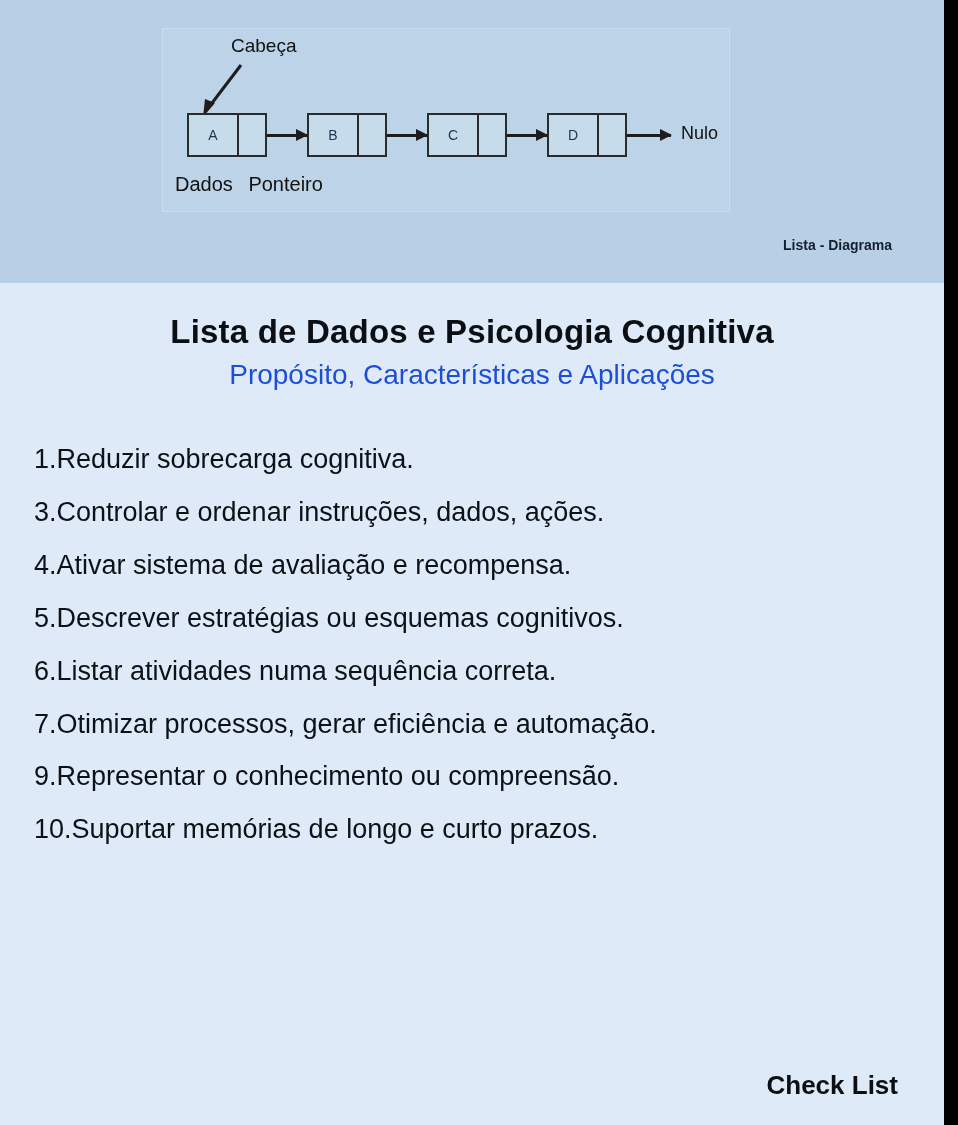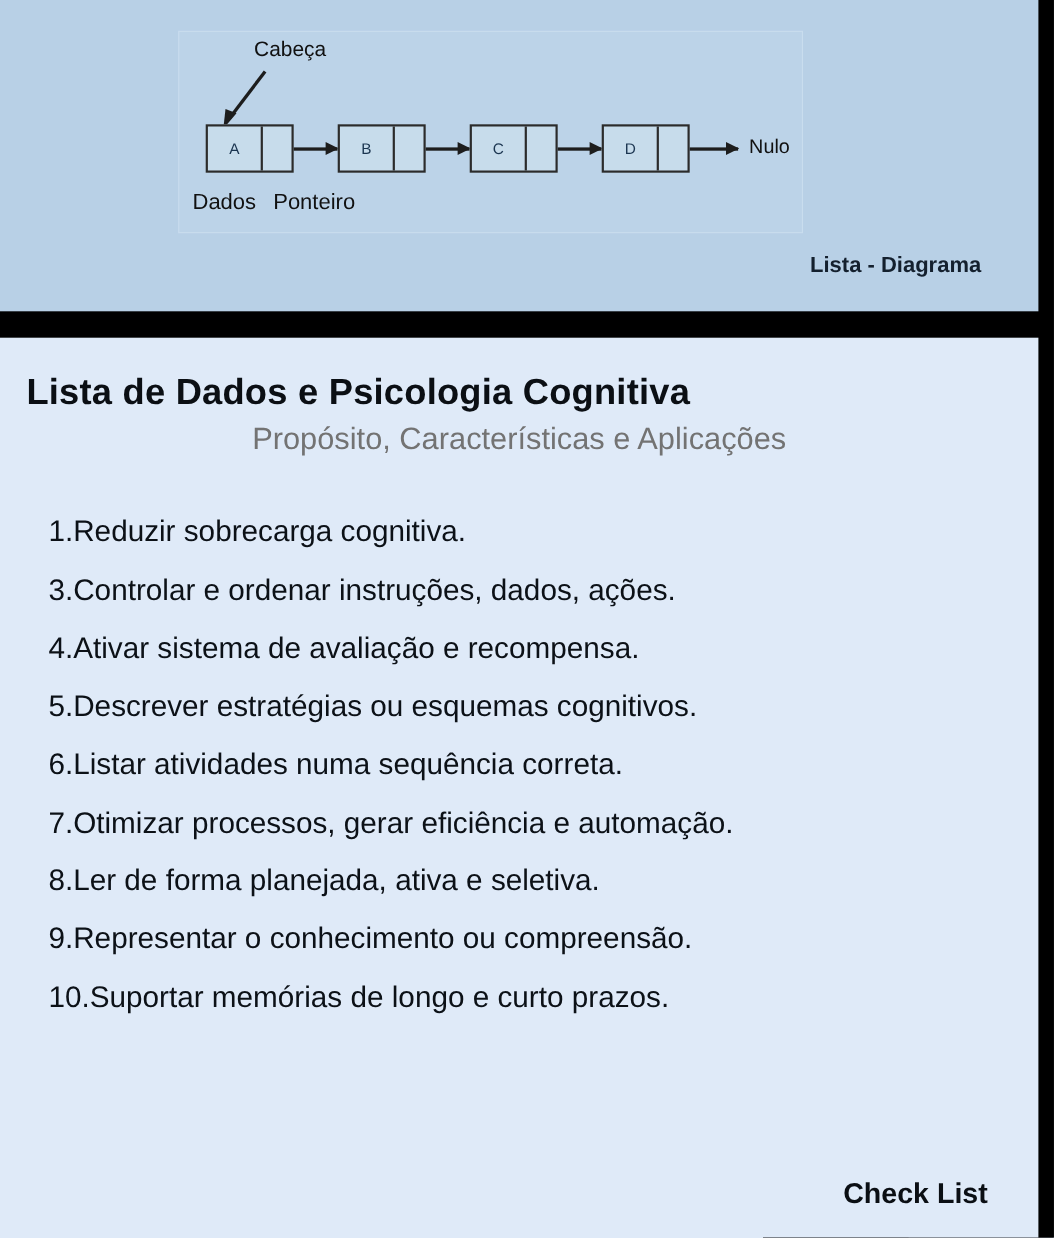--- a/index.html
+++ b/index.html
@@ -13,21 +13,20 @@
     font-family: "Liberation Sans", sans-serif;
     overflow: hidden;
   }
   .page {
     position: relative;
     width: 826px;
     height: 1125px;
     background: #000000;
     display: flex;
     flex-direction: column;
-    gap: 24px;
   }
 
   
   .diagram-panel {
     position: relative;
     width: 944px;
     height: 283px;
     background: #b8d0e6;
     overflow: hidden;
   }
@@ -130,57 +129,56 @@
     top: 144px;
     font-size: 20px;
     color: #111111;
   }
   .caption-row span { margin-right: 10px; }
 
   .diagram-caption {
     position: absolute;
     right: 52px;
     bottom: 30px;
-    font-size: 20px;
+    font-size: 14px;
     font-weight: bold;
     color: #14202e;
   }
 
   
   .content-panel {
     position: relative;
     width: 944px;
     flex: 1 1 auto;
     background: #dfeaf8;
     padding: 30px 24px 0 24px;
     box-sizing: border-box;
   }
   .title {
-    text-align: left;
+    text-align: center;
     font-size: 33px;
     font-weight: bold;
     color: #0b0f14;
     letter-spacing: 0.2px;
   }
   .subtitle {
     text-align: center;
     font-size: 28px;
-    color: #737373;
+    color: #1d4ed8;
     margin-top: 8px;
   }
   .list {
     margin-top: 42px;
     padding: 0 10px;
   }
   .list-item {
     font-size: 27px;
     color: #0c1117;
     line-height: 1.96;
     white-space: nowrap;
-    margin-left: 10px;
   }
   .footer-label {
     position: absolute;
     right: 46px;
     bottom: 24px;
     font-size: 26px;
     font-weight: bold;
     color: #0b0f14;
     margin-top: 24px;
   }
@@ -260,21 +258,20 @@
     <div class="title">Lista de Dados e Psicologia Cognitiva</div>
     <div class="subtitle">Propósito, Características e Aplicações</div>
 
     <div class="list">
       <div class="list-item">1.Reduzir sobrecarga cognitiva.</div>
       <div class="list-item">3.Controlar e ordenar instruções, dados, ações.</div>
       <div class="list-item">4.Ativar sistema de avaliação e recompensa.</div>
       <div class="list-item">5.Descrever estratégias ou esquemas cognitivos.</div>
       <div class="list-item">6.Listar atividades numa sequência correta.</div>
       <div class="list-item">7.Otimizar processos, gerar eficiência e automação.</div>
-      <div class="list-item">8.Ler de forma planejada, ativa e seletiva.</div>
       <div class="list-item">9.Representar o conhecimento ou compreensão.</div>
       <div class="list-item">10.Suportar memórias de longo e curto prazos.</div>
     </div>
 
     <div class="footer-label">Check List</div>
   </div>
 
 </div>
 
 </body></html>

